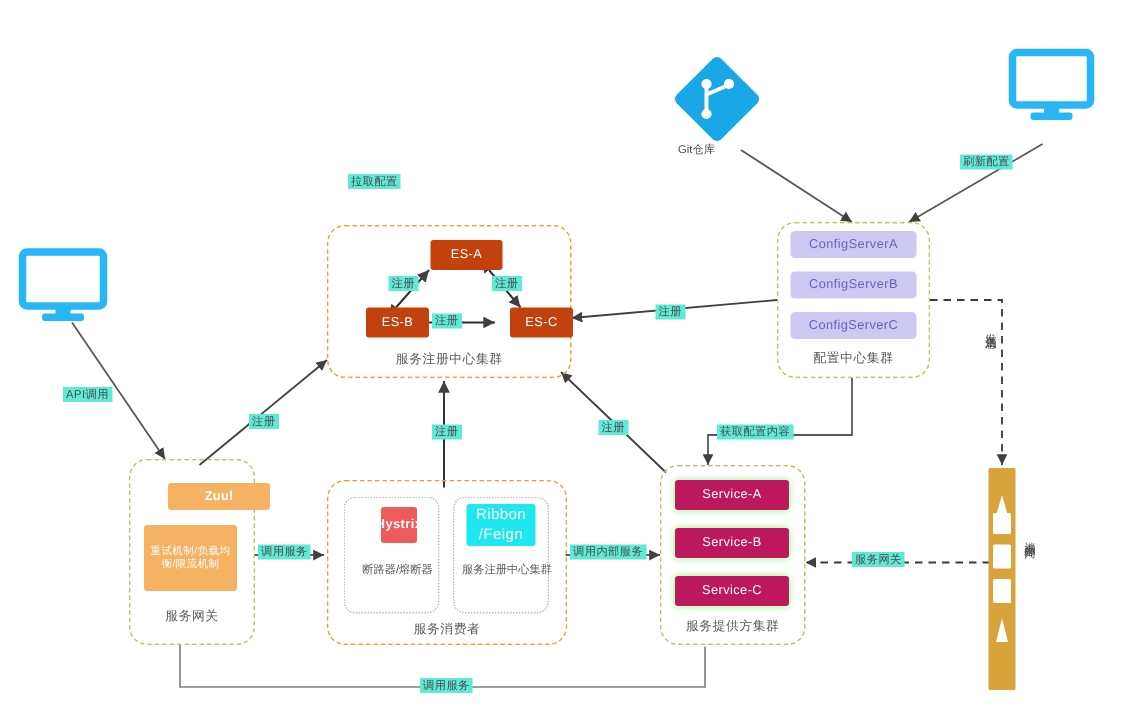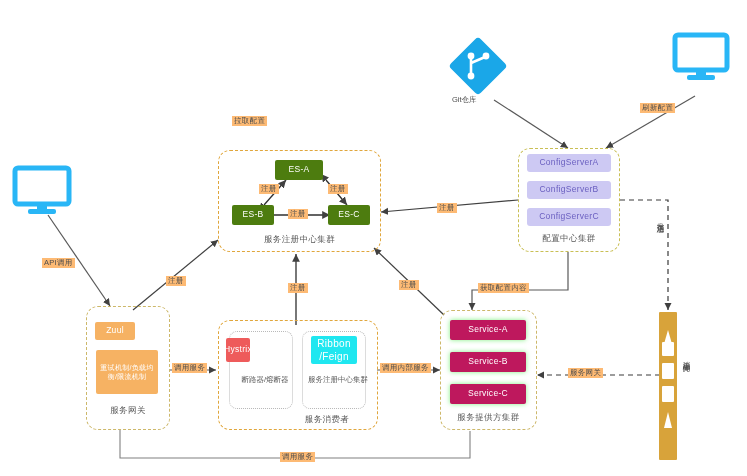--- a/index.html
+++ b/index.html
@@ -51,22 +51,23 @@
     align-items: center;
     justify-content: center;
     text-align: center;
     font-size: 8.5px;
     line-height: 1.35;
     color: #ffffff;
     border-radius: 2px;
     letter-spacing: 0.3px;
   }
   .node-es {
-    background: #4d7c0f;
-    color: #ffffff;
+    background: #c2410c;
+    color: #ffffff;
+    margin-left: 12px;
   }
   .node-cfg {
     background: #cdc9f3;
     color: #6a5fc0;
     border-radius: 3px;
   }
   .node-svc {
     background: #be185d;
     color: #ffffff;
     box-shadow: 0 0 5px rgba(30,230,30,0.55);
@@ -89,21 +90,21 @@
     color: #5a5a5a;
     text-align: center;
     line-height: 1.45;
     white-space: pre-line;
     width: 68px;
   }
   .edge-label {
     position: absolute;
     font-size: 7.5px;
     color: #4d4d4d;
-    background: #fdba74;
+    background: #5eead4;
     padding: 0 2px;
     white-space: nowrap;
     letter-spacing: 0.3px;
   }
   .edge-label-v {
     position: absolute;
     font-size: 7.5px;
     color: #4d4d4d;
     background: #ffffff;
     padding: 2px 0;
@@ -224,33 +225,33 @@
   <div class="edge-label" style="left:288px; top:209px;">注册</div>
   <div class="group-label" style="left:218px; top:234px; width:163px;">服务注册中心集群</div>
 
   <div class="group-box" style="left:518px; top:148px; width:102px; height:104px; border-color:#c9bf55;"></div>
   <div class="node node-cfg" style="left:527px; top:154px; width:84px; height:18px;">ConfigServerA</div>
   <div class="node node-cfg" style="left:527px; top:181px; width:84px; height:18px;">ConfigServerB</div>
   <div class="node node-cfg" style="left:527px; top:208px; width:84px; height:18px;">ConfigServerC</div>
   <div class="group-label" style="left:518px; top:233px; width:102px;">配置中心集群</div>
 
   <div class="group-box" style="left:86px; top:306px; width:84px; height:124px; border-color:#cdb86a;"></div>
-  <div class="node node-orange" style="left:95px; top:322px; width:40px; height:18px;">Zuul</div>
+  <div class="node node-orange" style="left:112px; top:322px; width:68px; height:18px;font-weight:bold;">Zuul</div>
   <div class="node node-orange" style="left:96px; top:350px; width:62px; height:44px; font-size:7px; padding:2px;">重试机制/负载均衡/限流机制</div>
   <div class="group-label" style="left:86px; top:405px; width:84px;">服务网关</div>
 
   <div class="group-box" style="left:218px; top:320px; width:160px; height:110px;"></div>
   <div class="sub-box" style="left:229px; top:331px; width:64px; height:78px;"></div>
-  <div class="node node-hystrix" style="left:226px; top:338px; width:24px; height:24px;">Hystrix</div>
+  <div class="node node-hystrix" style="left:254px; top:338px; width:24px; height:24px;font-weight:bold;">Hystrix</div>
   <div class="sub-caption" style="left:231px; top:375px;">断路器/熔断器</div>
   <div class="sub-box" style="left:302px; top:331px; width:64px; height:78px;"></div>
   <div class="node node-ribbon" style="left:311px; top:336px; width:46px; height:28px; font-size:10px;">Ribbon
 /Feign</div>
   <div class="sub-caption" style="left:304px; top:375px;">服务注册中心集群</div>
-  <div class="group-label" style="left:218px; top:414px; width:160px;padding-left:29px;">服务消费者</div>
+  <div class="group-label" style="left:218px; top:414px; width:160px;">服务消费者</div>
 
   <div class="group-box" style="left:440px; top:310px; width:97px; height:120px; border-color:#cdb86a;"></div>
   <div class="node node-svc" style="left:450px; top:320px; width:76px; height:20px;">Service-A</div>
   <div class="node node-svc" style="left:450px; top:352px; width:76px; height:20px;">Service-B</div>
   <div class="node node-svc" style="left:450px; top:384px; width:76px; height:20px;">Service-C</div>
   <div class="group-label" style="left:440px; top:412px; width:97px;">服务提供方集群</div>
 
   <div class="mq-bar" style="left:659px; top:312px; width:18px; height:148px;"></div>
   <div class="mq-slot" style="left:662px; top:342px; width:12px; height:14px;"></div>
   <div class="mq-slot" style="left:662px; top:363px; width:12px; height:16px;"></div>

